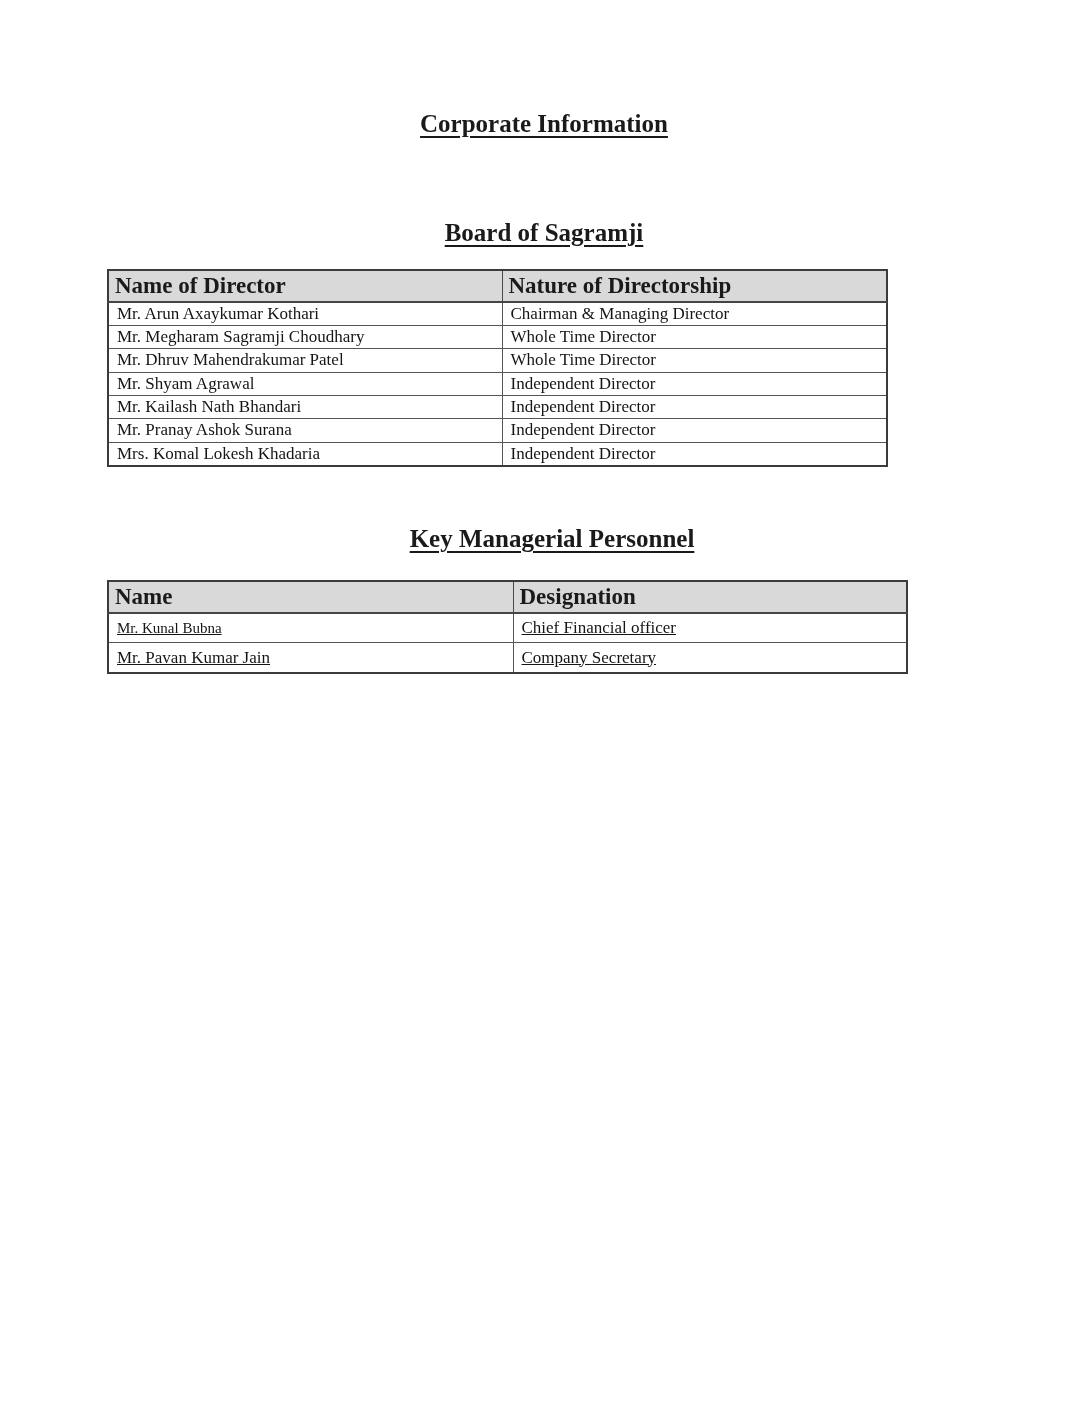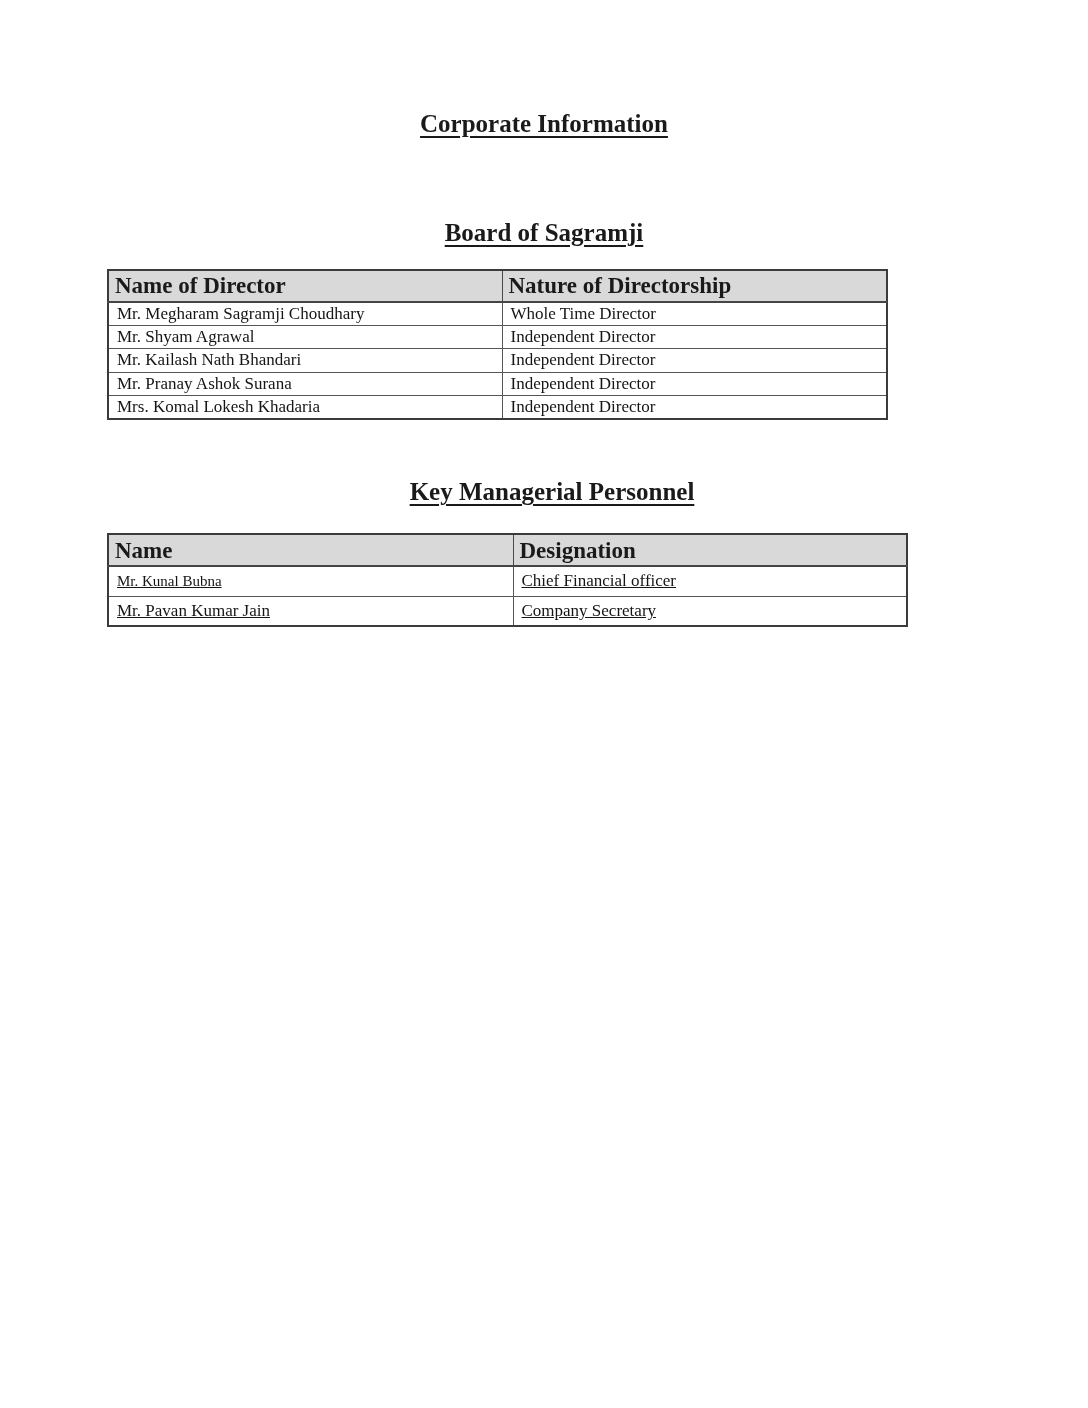--- a/index.html
+++ b/index.html
@@ -93,21 +93,29 @@
         <col class="c2">
       </colgroup>
     <thead>
       <tr>
         <th>Name of Director</th>
         <th>Nature of Directorship</th>
       </tr>
     </thead>
     <tbody>
         <tr>
+          <td>Mr. Arun Axaykumar Kothari</td>
+          <td>Chairman &amp; Managing Director</td>
+        </tr>
+        <tr>
           <td>Mr. Megharam Sagramji Choudhary</td>
+          <td>Whole Time Director</td>
+        </tr>
+        <tr>
+          <td>Mr. Dhruv Mahendrakumar Patel</td>
           <td>Whole Time Director</td>
         </tr>
         <tr>
           <td>Mr. Shyam Agrawal</td>
           <td>Independent Director</td>
         </tr>
         <tr>
           <td>Mr. Kailash Nath Bhandari</td>
           <td>Independent Director</td>
         </tr>

